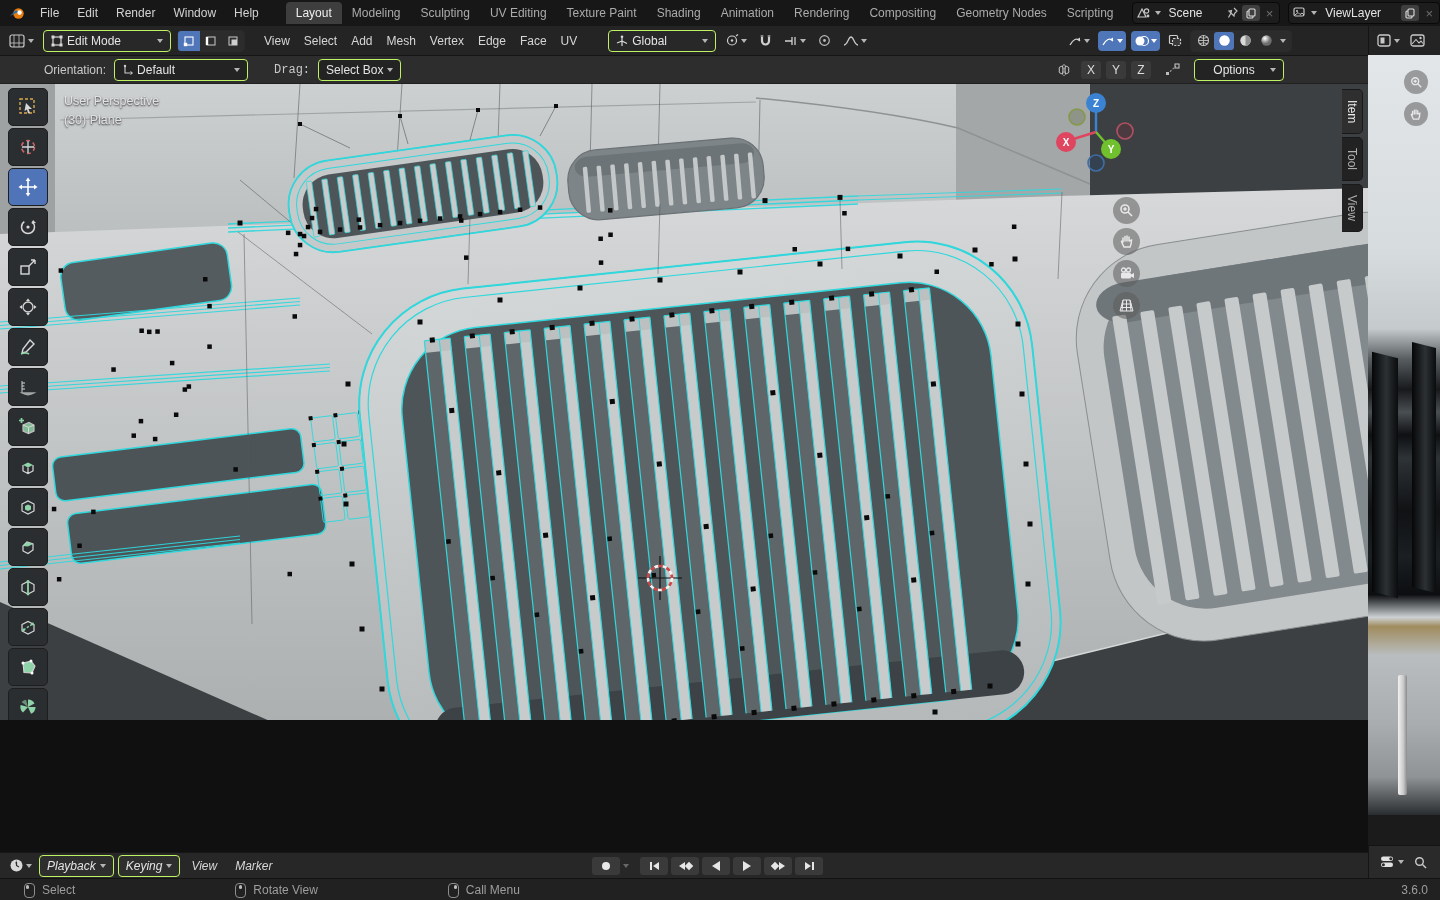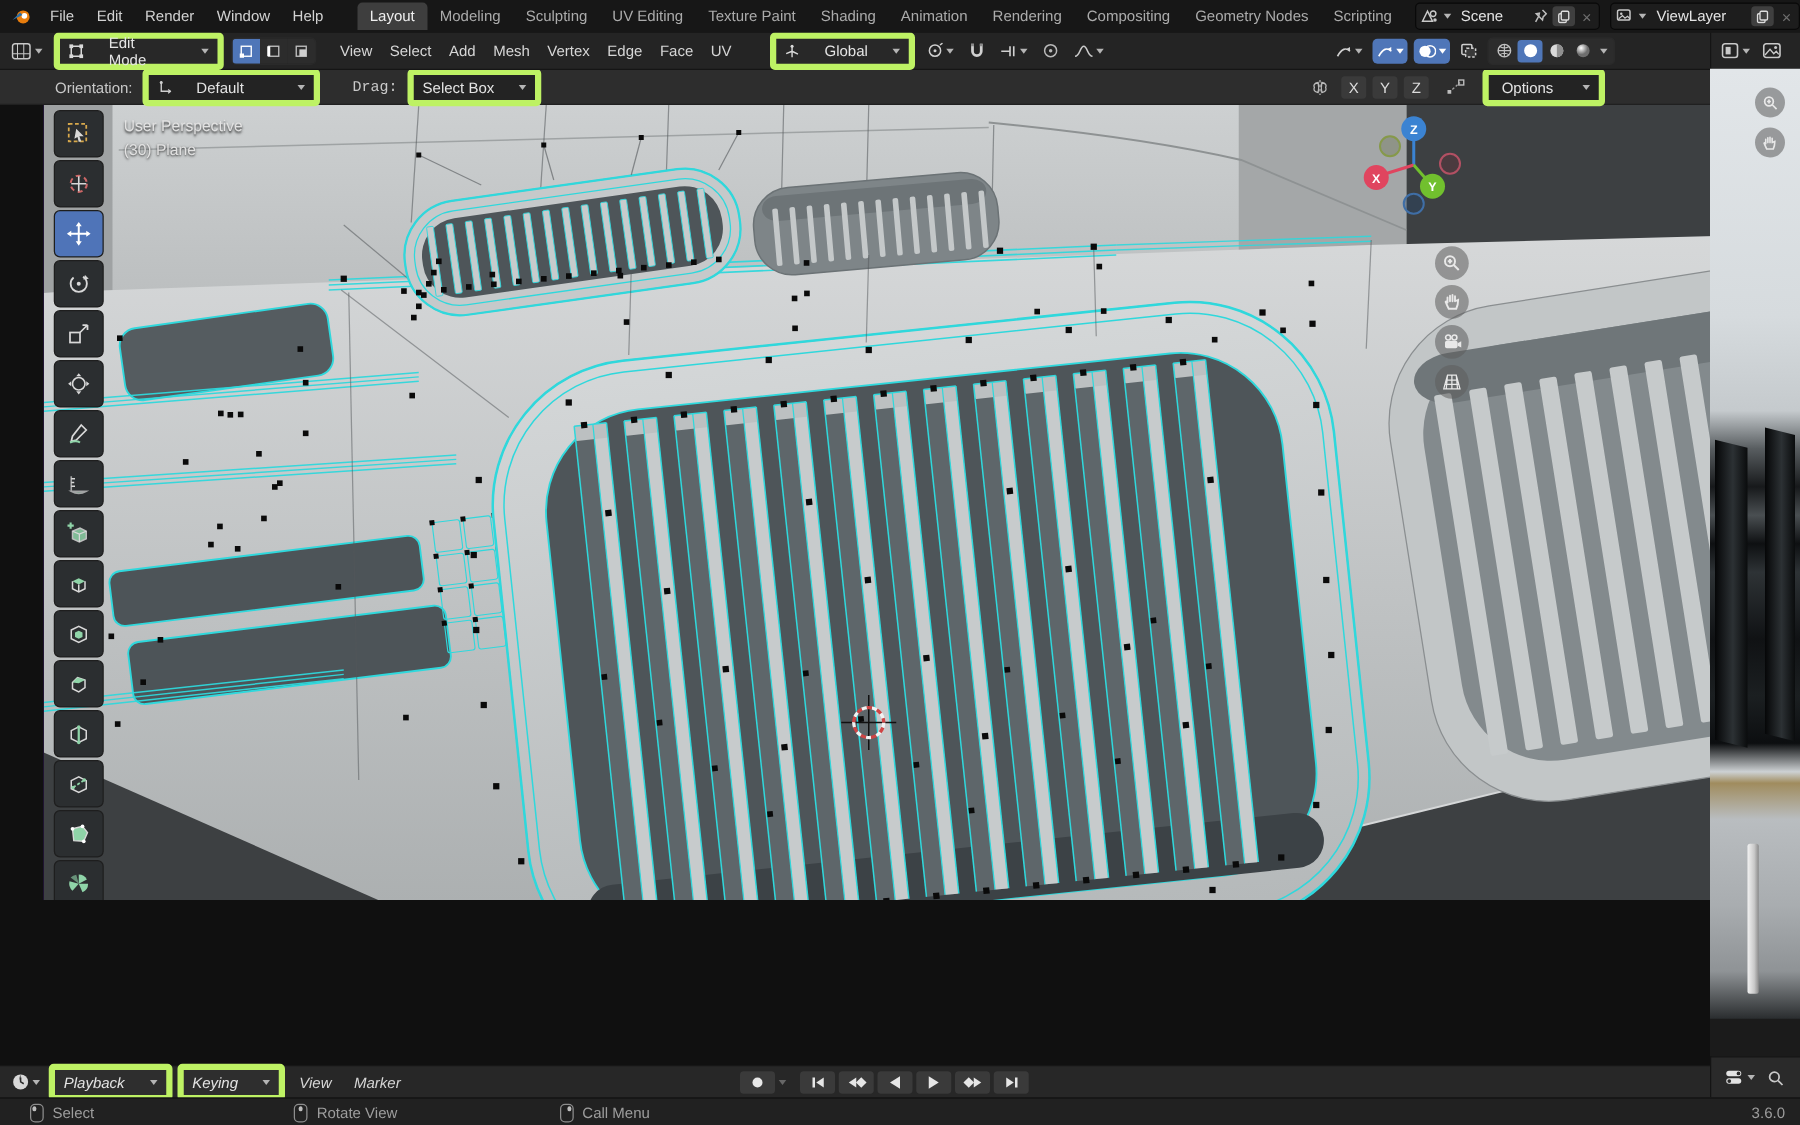--- a/index.html
+++ b/index.html
@@ -13,36 +13,36 @@
   .wstabs{display:flex;align-items:center;margin-left:18px;height:26px;text-align:right;}
   .wstab{padding:4px 10px;color:#ababab;border-radius:4px 4px 0 0;white-space:nowrap;}
   .wstab.active{background:#3e3e3e;color:#efefef;}
   .idwidget{display:flex;align-items:center;background:#1d1d1d;border:1px solid #090909;border-radius:4px;height:20px;margin-left:8px;padding:0 4px;gap:4px;}
   .idwidget .txt{color:#e3e3e3;padding:0 4px;}
   .chev{width:0;height:0;border-left:3.5px solid transparent;border-right:3.5px solid transparent;border-top:4px solid #b5b5b5;display:inline-block;}
   .xbtn{color:#6f6f6f;font-size:13px;padding:0 2px;}
   .minibtn{background:#3f3f3f;border-radius:3px;height:16px;width:18px;display:flex;align-items:center;justify-content:center;}
   
   #vheader{left:0;top:26px;width:1368px;height:30px;background:#242424;display:flex;align-items:center;gap:6px;padding-left:6px;box-sizing:border-box;z-index:25;border-bottom:1px solid #151515;}
-  .widget{background:#282828;border:5px solid #bef264;border-radius:4px;height:20px;display:flex;align-items:center;gap:20px;padding:0 7px;color:#e4e4e4;}
+  .widget{background:#282828;border:1px solid #bef264;border-radius:4px;height:20px;display:flex;align-items:center;gap:4px;padding:0 7px;color:#e4e4e4;}
   .toggle3{display:flex;height:20px;border-radius:4px;overflow:hidden;border:1px solid #2a2a2a;}
   .toggle3 .t{width:22px;display:flex;align-items:center;justify-content:center;background:#2c2c2c;}
   .toggle3 .t.on{background:#4f76b8;}
   #vheader .menu, #timeline .menu{padding:0 7px;color:#d6d6d6;}
   .hicon{display:flex;align-items:center;justify-content:center;height:20px;padding:0 3px;border-radius:4px;}
   .hicon.on{background:#4f76b8;}
   .shadegrp{display:flex;align-items:center;background:#2c2c2c;border:1px solid #2a2a2a;border-radius:4px;height:20px;padding:0 2px;gap:1px;}
   .shadegrp .s{width:20px;height:18px;display:flex;align-items:center;justify-content:center;border-radius:3px;}
   .shadegrp .s.on{background:#4f76b8;}
   
   #tools-row{left:0;top:56px;width:1368px;height:28px;background:#2d2d2d;display:flex;align-items:center;box-sizing:border-box;padding-left:44px;gap:8px;z-index:24;border-bottom:1px solid #202020;}
   #tools-row .lbl{color:#c9c9c9;}
   .axbtn{width:20px;height:18px;background:#3a3a3a;border-radius:3px;display:flex;align-items:center;justify-content:center;color:#dcdcdc;}
   
-  #viewport{left:0;top:84px;width:1368px;height:636px;background:#4c1d95;overflow:hidden;z-index:1;margin-left:35px;}
+  #viewport{left:0;top:84px;width:1368px;height:636px;background:#4c1d95;overflow:hidden;z-index:1;}
   #scene{position:absolute;left:0;top:0;}
   
   #stats{left:64px;top:8px;color:#e2e2e2;text-shadow:0 1px 2px rgba(0,0,0,.85);font-size:12.5px;line-height:19px;z-index:5;}
   #stats .grid{margin-top:12px;display:grid;grid-template-columns:56px auto;column-gap:14px;}
   
   #ltoolbar{left:8px;top:4px;width:40px;display:flex;flex-direction:column;gap:2px;z-index:6;}
   .toolbtn{width:38px;height:36px;background:#2b2e30;border:1px solid #1e1e1e;border-radius:5px;display:flex;align-items:center;justify-content:center;position:relative;}
   .toolbtn.active{background:#4f74b8;}
   .toolbtn svg{display:block;}
   

